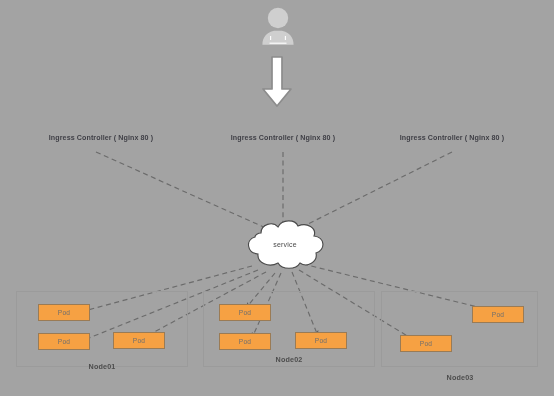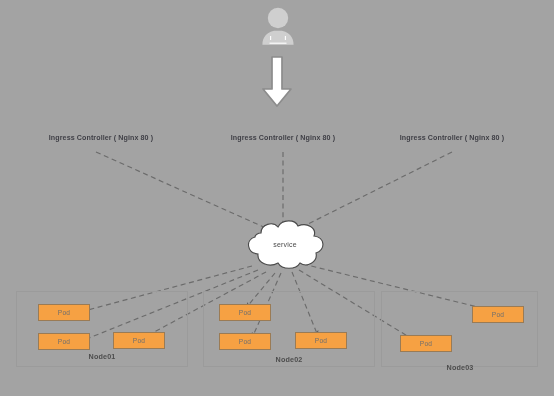--- a/index.html
+++ b/index.html
@@ -161,33 +161,33 @@
   <div class="service-label" style="left:258px; top:241px; width:54px; text-align:center;">service</div>
 
   <div class="node-box" style="left:16px; top:291px; width:172px; height:76px;"></div>
 
   <div class="pod-box" style="left:38px; top:304px; width:52px; height:17px;">Pod</div>
 
   <div class="pod-box" style="left:38px; top:333px; width:52px; height:17px;">Pod</div>
 
   <div class="pod-box" style="left:113px; top:332px; width:52px; height:17px;">Pod</div>
 
-  <div class="node-label" style="left:62px; top:352px; width:80px;">Node01</div>
+  <div class="node-label" style="left:62px; top:362px; width:80px;">Node01</div>
 
   <div class="node-box" style="left:203px; top:291px; width:172px; height:76px;"></div>
 
   <div class="pod-box" style="left:219px; top:304px; width:52px; height:17px;">Pod</div>
 
   <div class="pod-box" style="left:219px; top:333px; width:52px; height:17px;">Pod</div>
 
   <div class="pod-box" style="left:295px; top:332px; width:52px; height:17px;">Pod</div>
 
   <div class="node-label" style="left:249px; top:355px; width:80px;">Node02</div>
 
   <div class="node-box" style="left:381px; top:291px; width:157px; height:76px;"></div>
 
   <div class="pod-box" style="left:472px; top:306px; width:52px; height:17px;">Pod</div>
 
   <div class="pod-box" style="left:400px; top:335px; width:52px; height:17px;">Pod</div>
 
-  <div class="node-label" style="left:420px; top:363px; width:80px;">Node03</div>
+  <div class="node-label" style="left:420px; top:373px; width:80px;">Node03</div>
 
 </div>
 
 </body></html>

